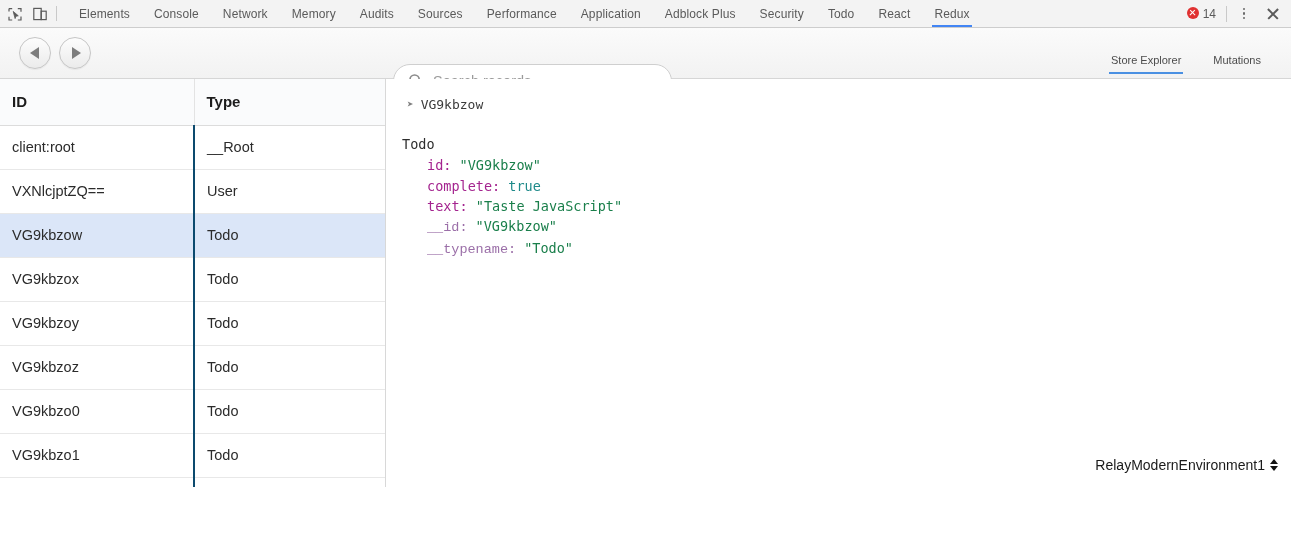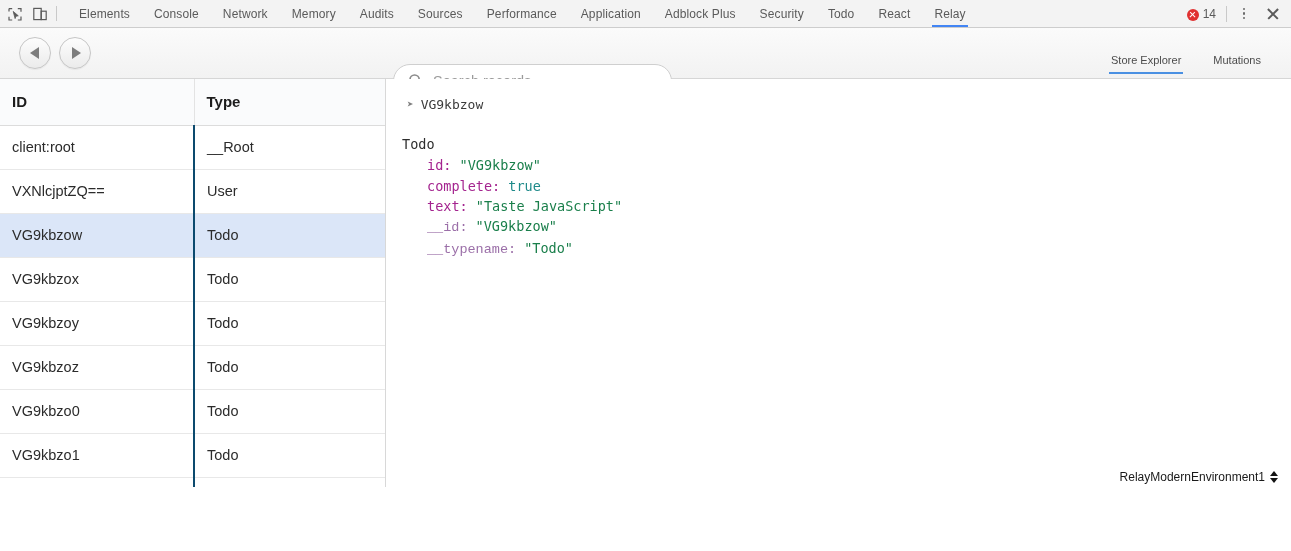--- a/index.html
+++ b/index.html
@@ -92,21 +92,21 @@
 
   .dt-right {
     display: flex;
     align-items: center;
     padding-right: 7px;
     gap: 2px;
   }
 
   .error-badge {
     display: flex;
-    align-items: flex-end;
+    align-items: flex-start;
     gap: 4px;
     padding: 0 7px 0 3px;
     cursor: pointer;
   }
   .error-dot {
     width: 12px;
     height: 12px;
     border-radius: 50%;
     background: #e03131;
     position: relative;
@@ -361,25 +361,25 @@
 
   .k-main   { color: #a4248f; }
   .k-meta   { color: #9b6fa8; font-family: Liberation Mono, monospace; }
   .v-string { color: #1a7f4b; }
   .v-bool   { color: #1f8a8a; }
 
   
   .env-select {
     position: absolute;
     right: 13px;
-    bottom: 3px;
+    bottom: 14px;
     display: flex;
     align-items: center;
     gap: 5px;
-    font-size: 12px;
+    font-size: 14px;
     color: #1a1a1a;
     cursor: pointer;
     user-select: none;
   }
   .env-chevrons {
     display: flex;
     flex-direction: column;
     align-items: center;
     gap: 2px;
     line-height: 0;
@@ -448,21 +448,21 @@
       <div class="dt-tab">
         <span>Security</span>
       </div>
       <div class="dt-tab">
         <span>Todo</span>
       </div>
       <div class="dt-tab">
         <span>React</span>
       </div>
       <div class="dt-tab active">
-        <span>Relay</span>
+        <span>Redux</span>
       </div>
     </div>
 
     <div class="dt-right">
       <div class="error-badge">
         <span class="error-dot"></span>
         <span class="error-count">14</span>
       </div>
       <span class="vdiv"></span>
       <div class="kebab">

